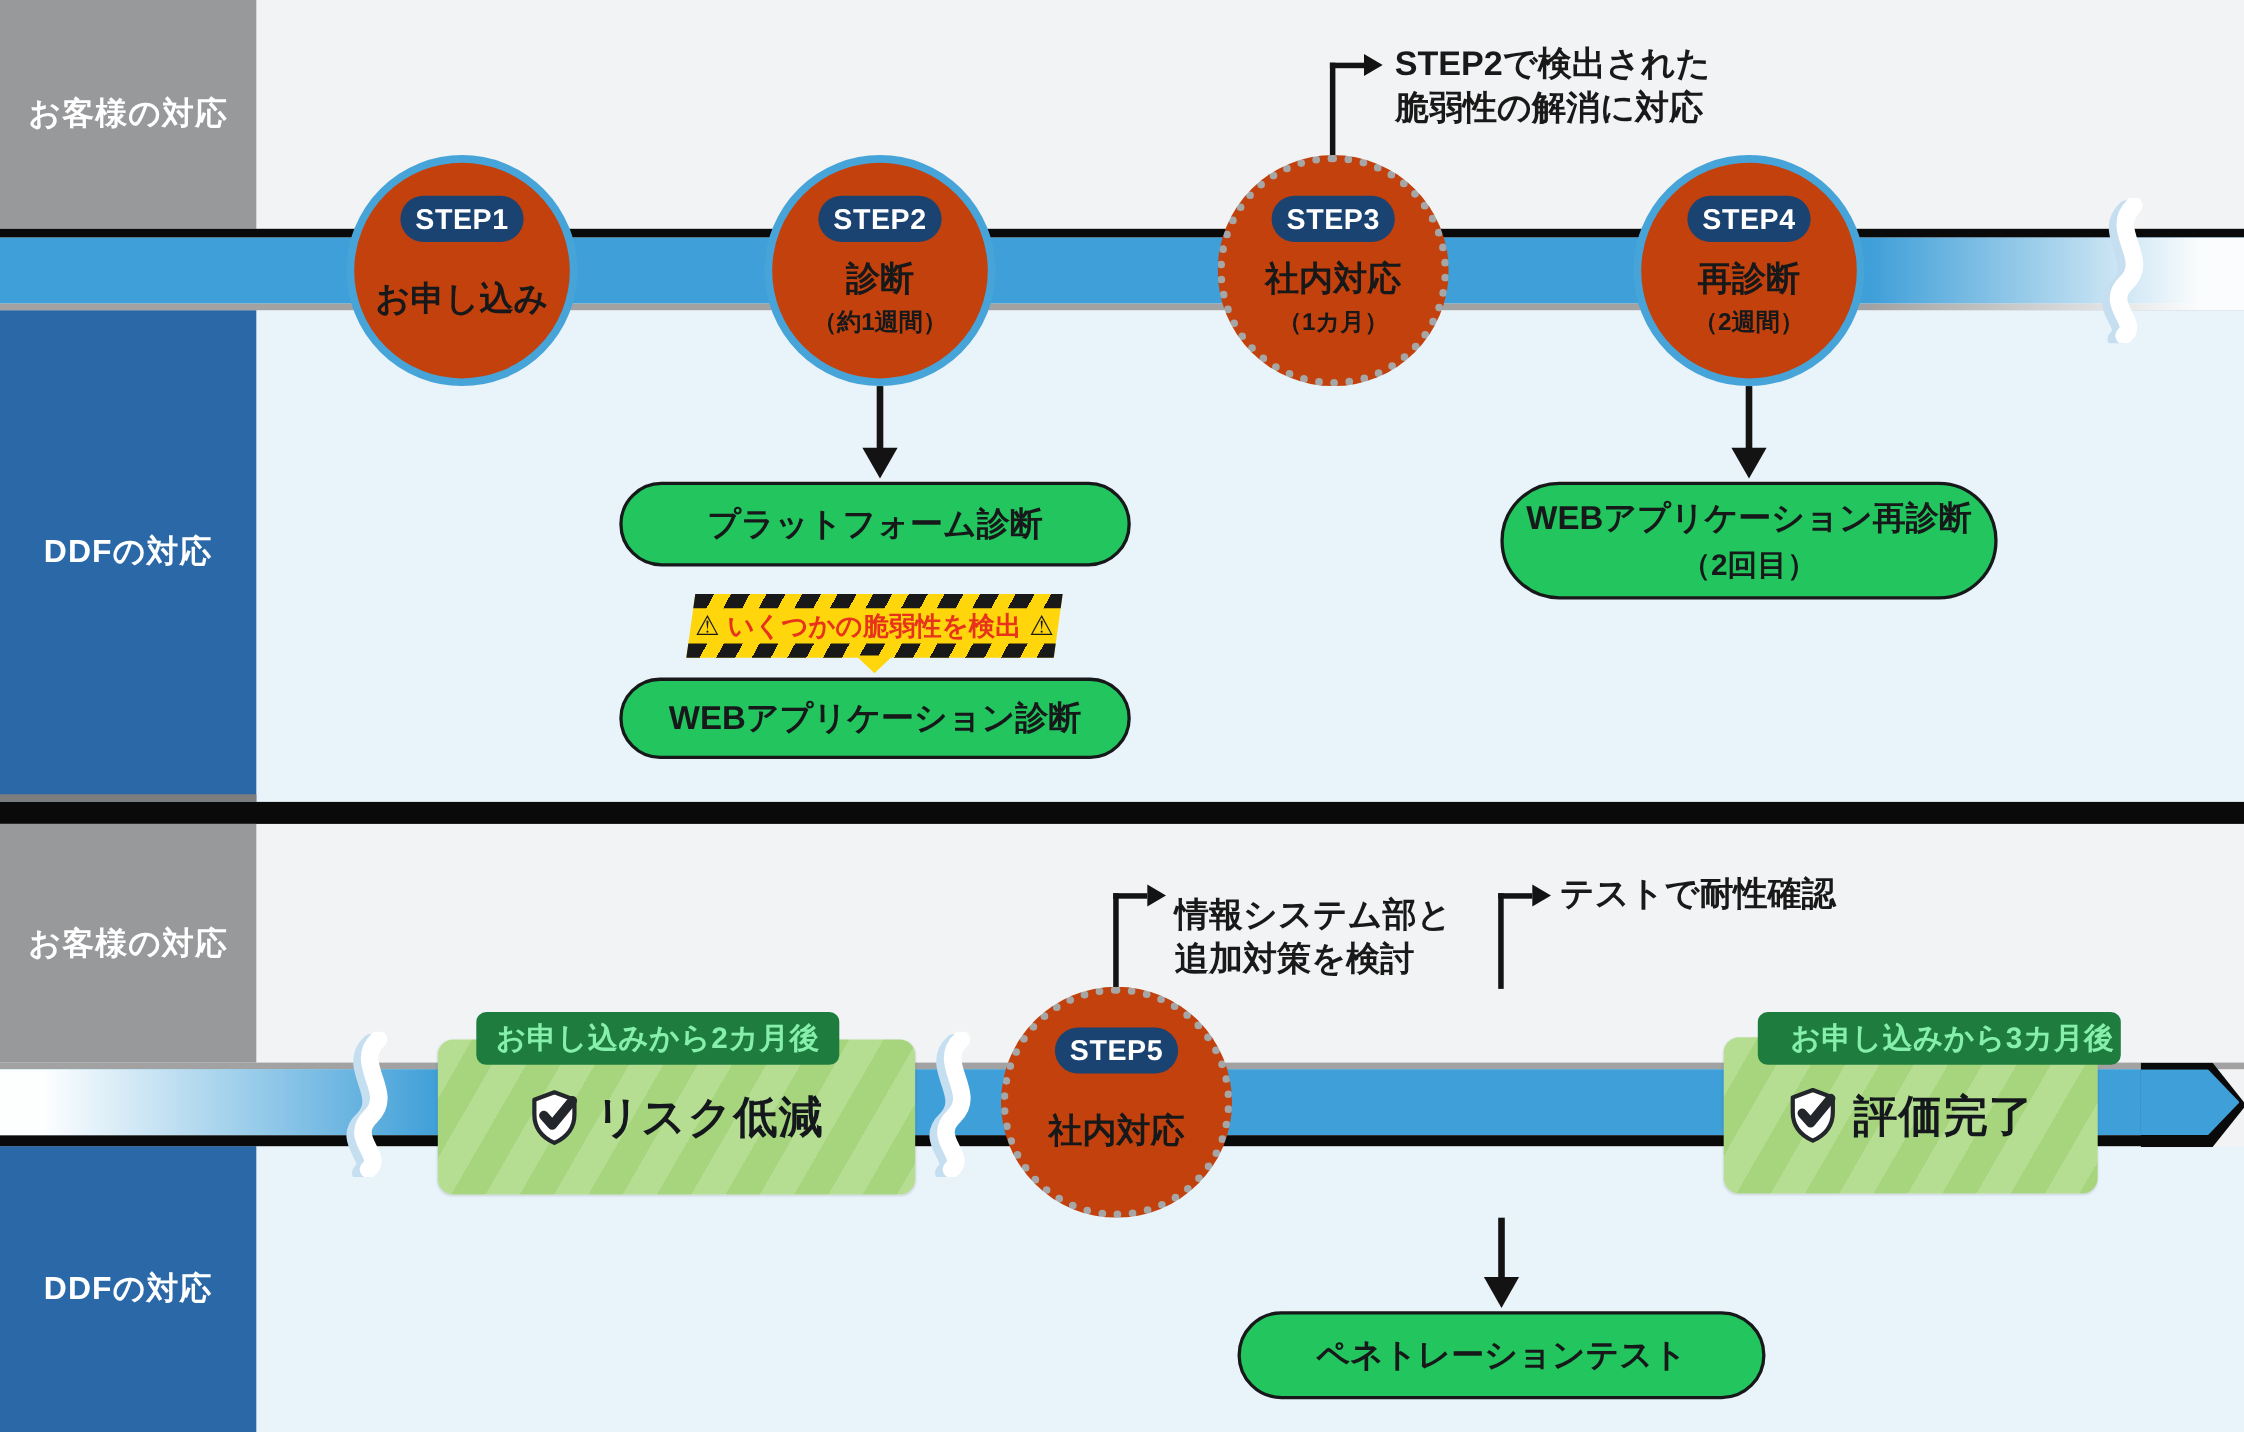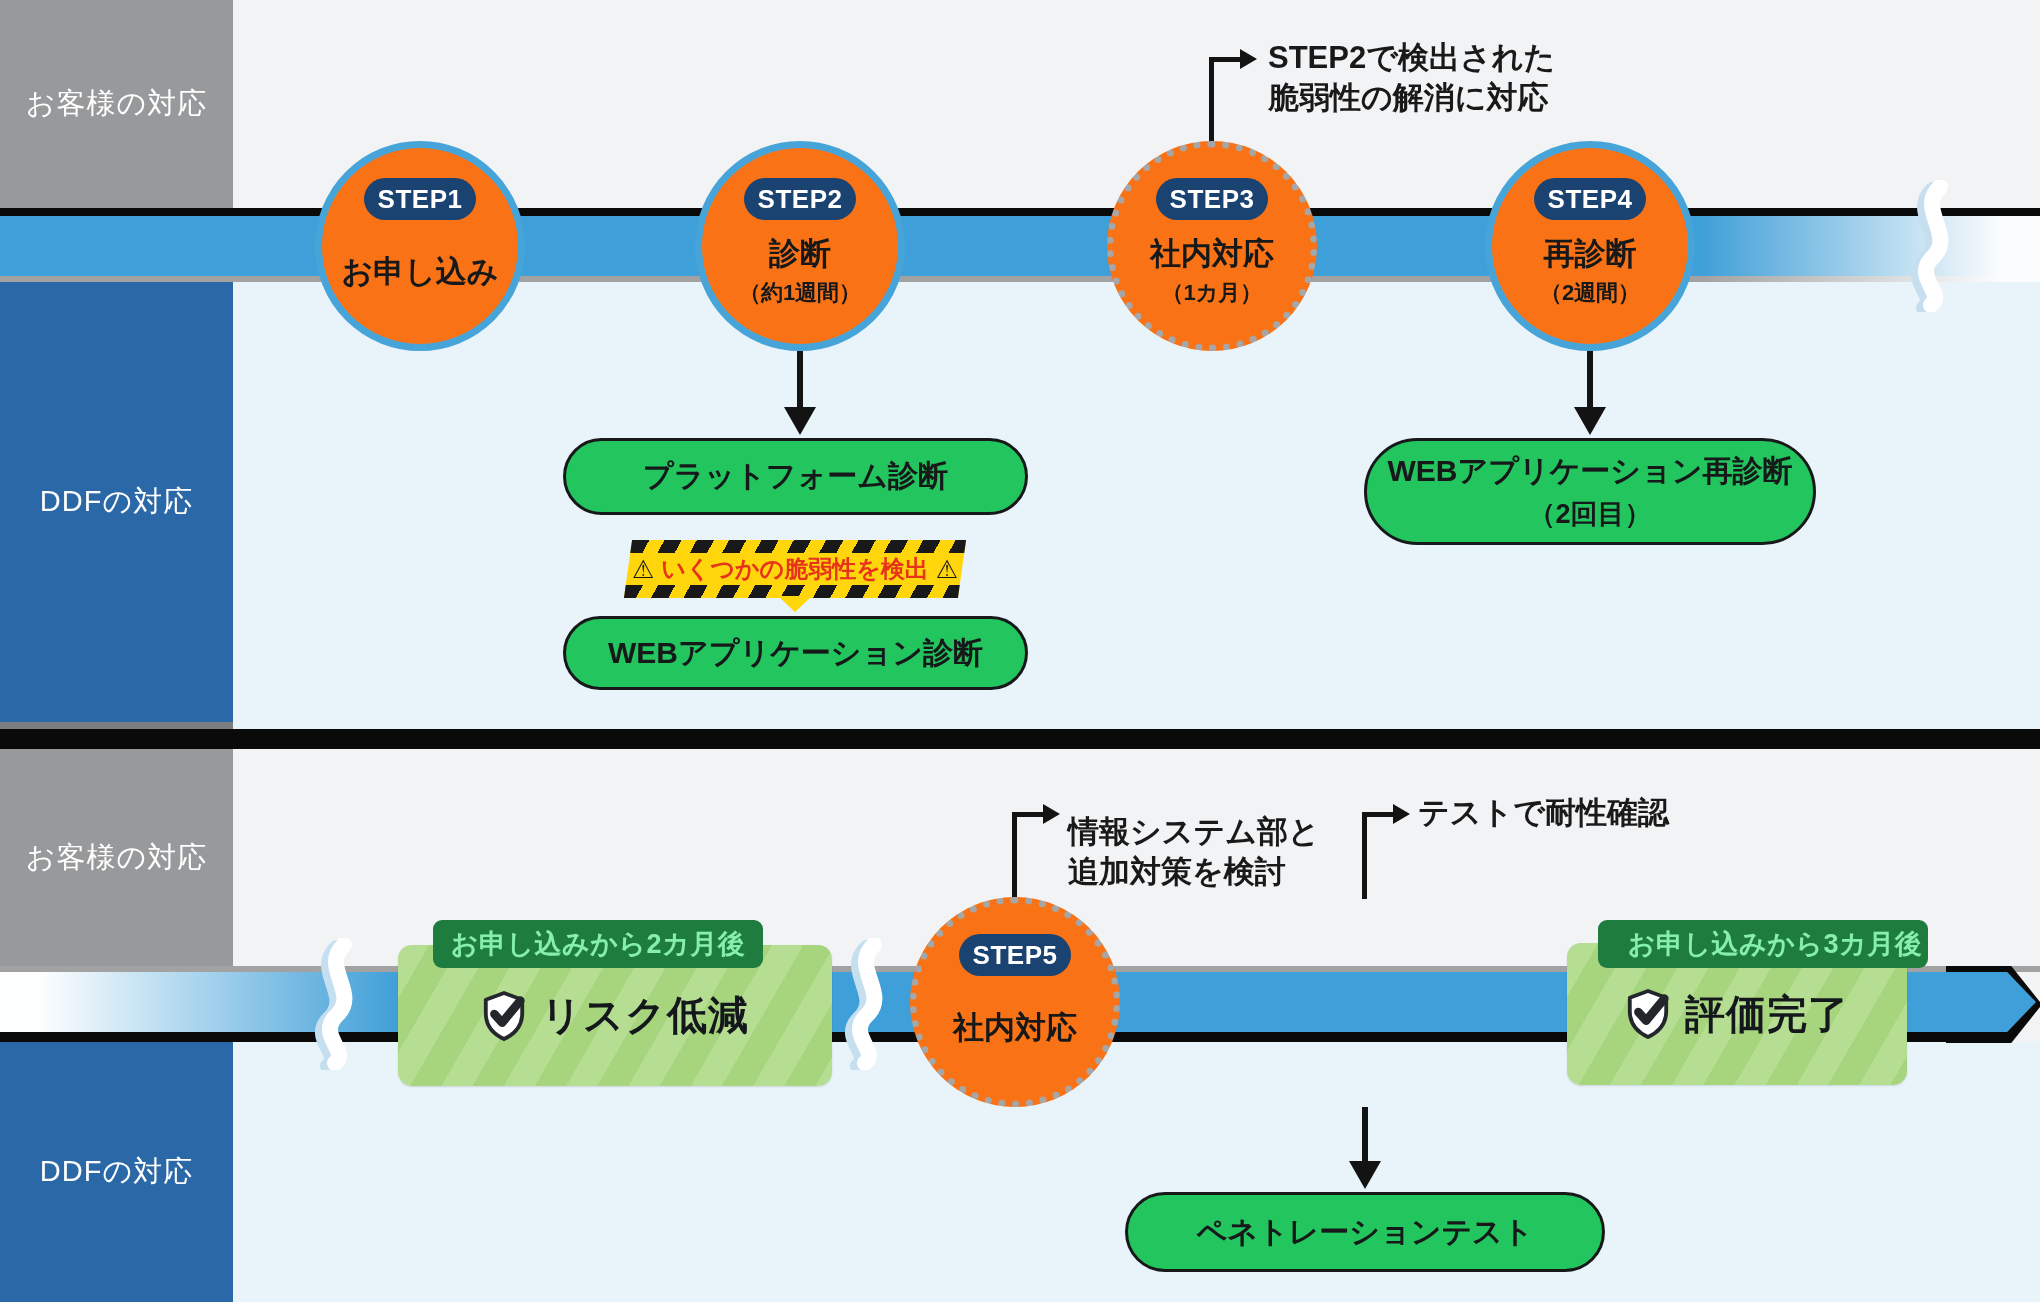--- a/index.html
+++ b/index.html
@@ -13,21 +13,21 @@
 
   
   .bg-top-customer{left:0;top:0;width:2040px;height:216px;background:#f2f3f5;}
   .bg-top-ddf{left:0;top:282px;width:2040px;height:447px;background:#e9f3fa;}
   .divider{left:0;top:729px;width:2040px;height:20px;background:#0a0a0a;}
   .bg-bot-customer{left:0;top:749px;width:2040px;height:223px;background:#f2f3f5;}
   .bg-bot-ddf{left:0;top:1042px;width:2040px;height:260px;background:#e9f3fa;}
 
   
   .sb{width:233px;display:flex;align-items:center;justify-content:center;}
-  .sb-label{color:#fff;font-size:29px;font-weight:400;letter-spacing:1px;}
+  .sb-label{color:#fff;font-size:29px;font-weight:700;letter-spacing:1px;}
   .sb-top-customer{left:0;top:0;height:208px;background:#97999b;}
   .sb-top-ddf{left:0;top:282px;height:440px;background:#2b68a7;border-bottom:7px solid #7b7d7f;}
   .sb-bot-customer{left:0;top:749px;height:217px;background:#97999b;}
   .sb-bot-ddf{left:0;top:1042px;height:260px;background:#2b68a7;}
 
   
   .line-black-top{left:0;top:208px;width:2040px;height:8px;background:#0a0a0a;}
   .band-top{left:0;top:216px;width:2040px;height:60px;background:#3f9fd8;}
   .line-gray-top{left:0;top:276px;width:2040px;height:6px;background:#a2a2a2;}
   .fade-top-right{left:1700px;top:216px;width:340px;height:66px;
@@ -37,21 +37,21 @@
   .band-bot{left:0;top:972px;width:1960px;height:60px;background:#3f9fd8;}
   .line-black-bot{left:0;top:1032px;width:1960px;height:10px;background:#0a0a0a;}
   .fade-bot-left{left:0;top:972px;width:400px;height:60px;
     background:linear-gradient(to right, #fdfefe 10%, rgba(253,254,254,0));}
   .arrow-end-black{left:1946px;top:966px;width:96px;height:77px;background:#0a0a0a;
     clip-path:polygon(0 0,68% 0,100% 50%,68% 100%,0 100%);}
   .arrow-end-blue{left:1946px;top:972px;width:90px;height:60px;background:#3f9fd8;
     clip-path:polygon(0 0,68% 0,100% 50%,68% 100%,0 100%);}
 
   
-  .circle{width:210px;height:210px;border-radius:50%;background:#f97316;
+  .circle{width:210px;height:210px;border-radius:50%;background:#c2410c;
     box-sizing:border-box;border:7px solid #47a4d9;z-index:6;}
   .circle.dotted{border:7px dotted #a6a6a6;}
   .step-pill{position:absolute;left:42px;top:30px;width:112px;height:42px;border-radius:21px;
     background:#1a4372;color:#fff;font-size:26px;font-weight:700;letter-spacing:.5px;
     display:flex;align-items:center;justify-content:center;}
   .step-title{position:absolute;left:0;width:196px;text-align:center;
     font-size:31px;font-weight:700;color:#16181a;line-height:40px;}
   .step-sub{position:absolute;left:0;top:130px;width:196px;text-align:center;
     font-size:22px;font-weight:700;color:#16181a;line-height:30px;}
   .title-mid{top:86px;}   

